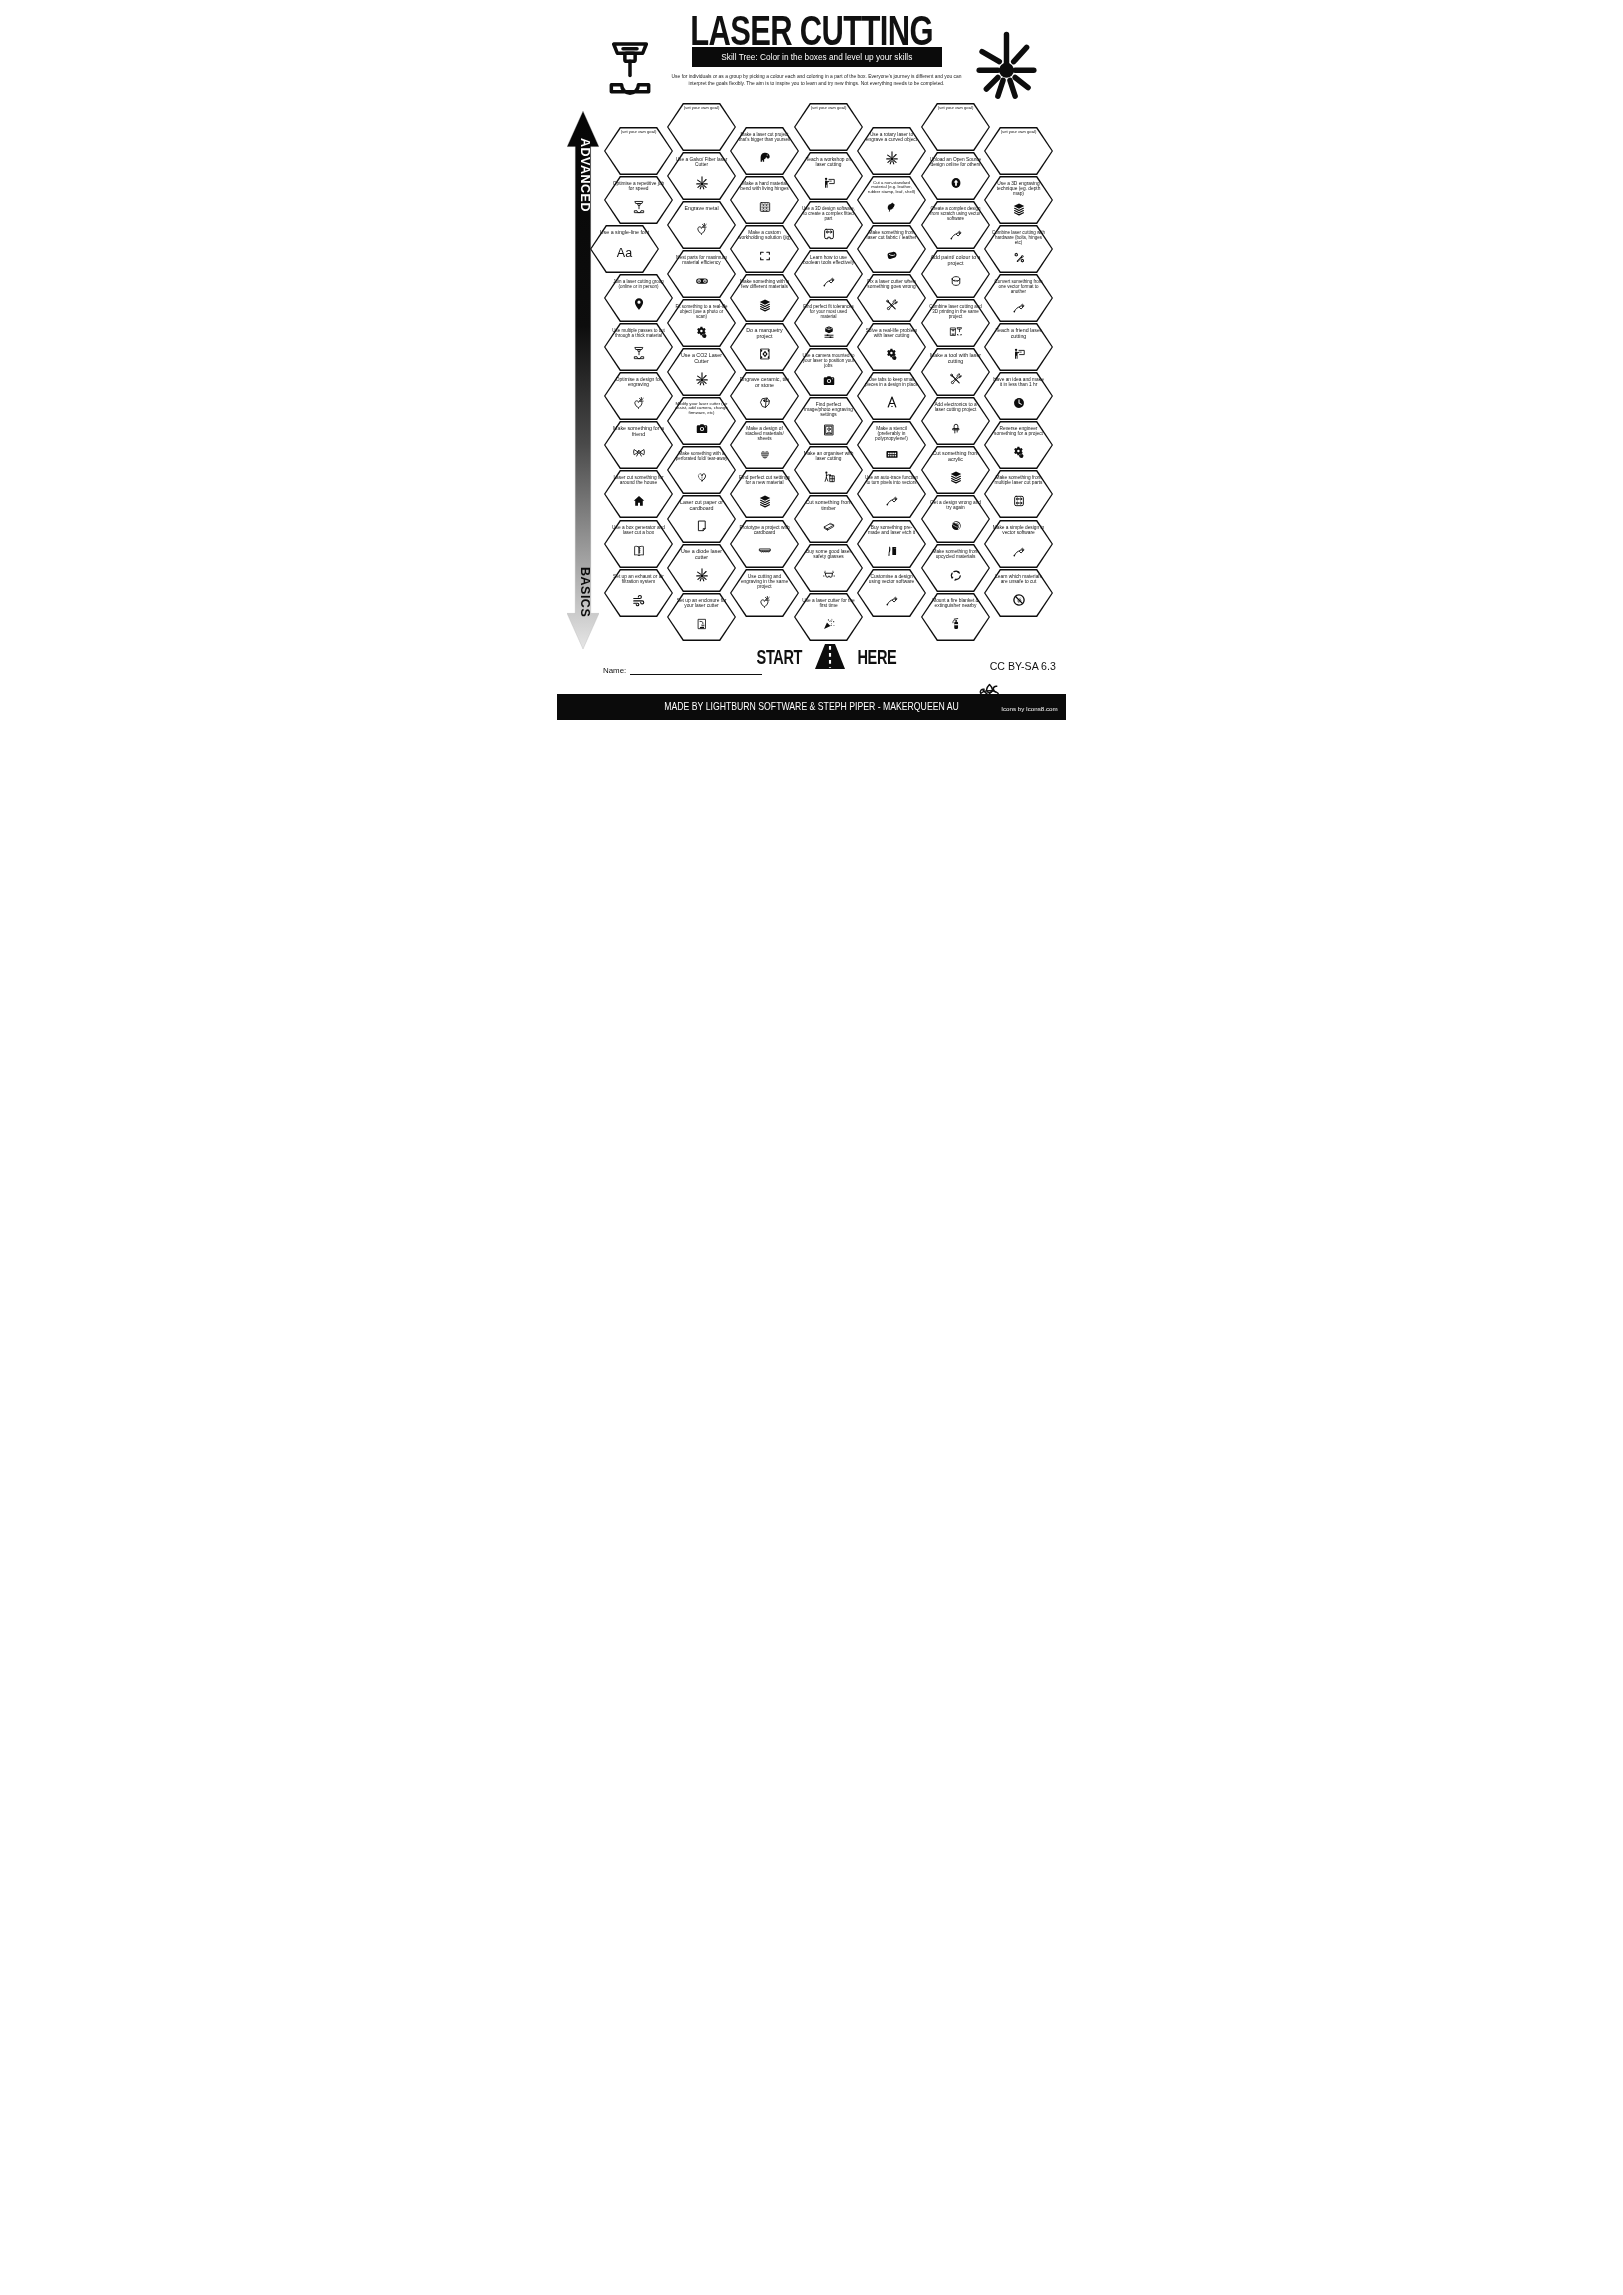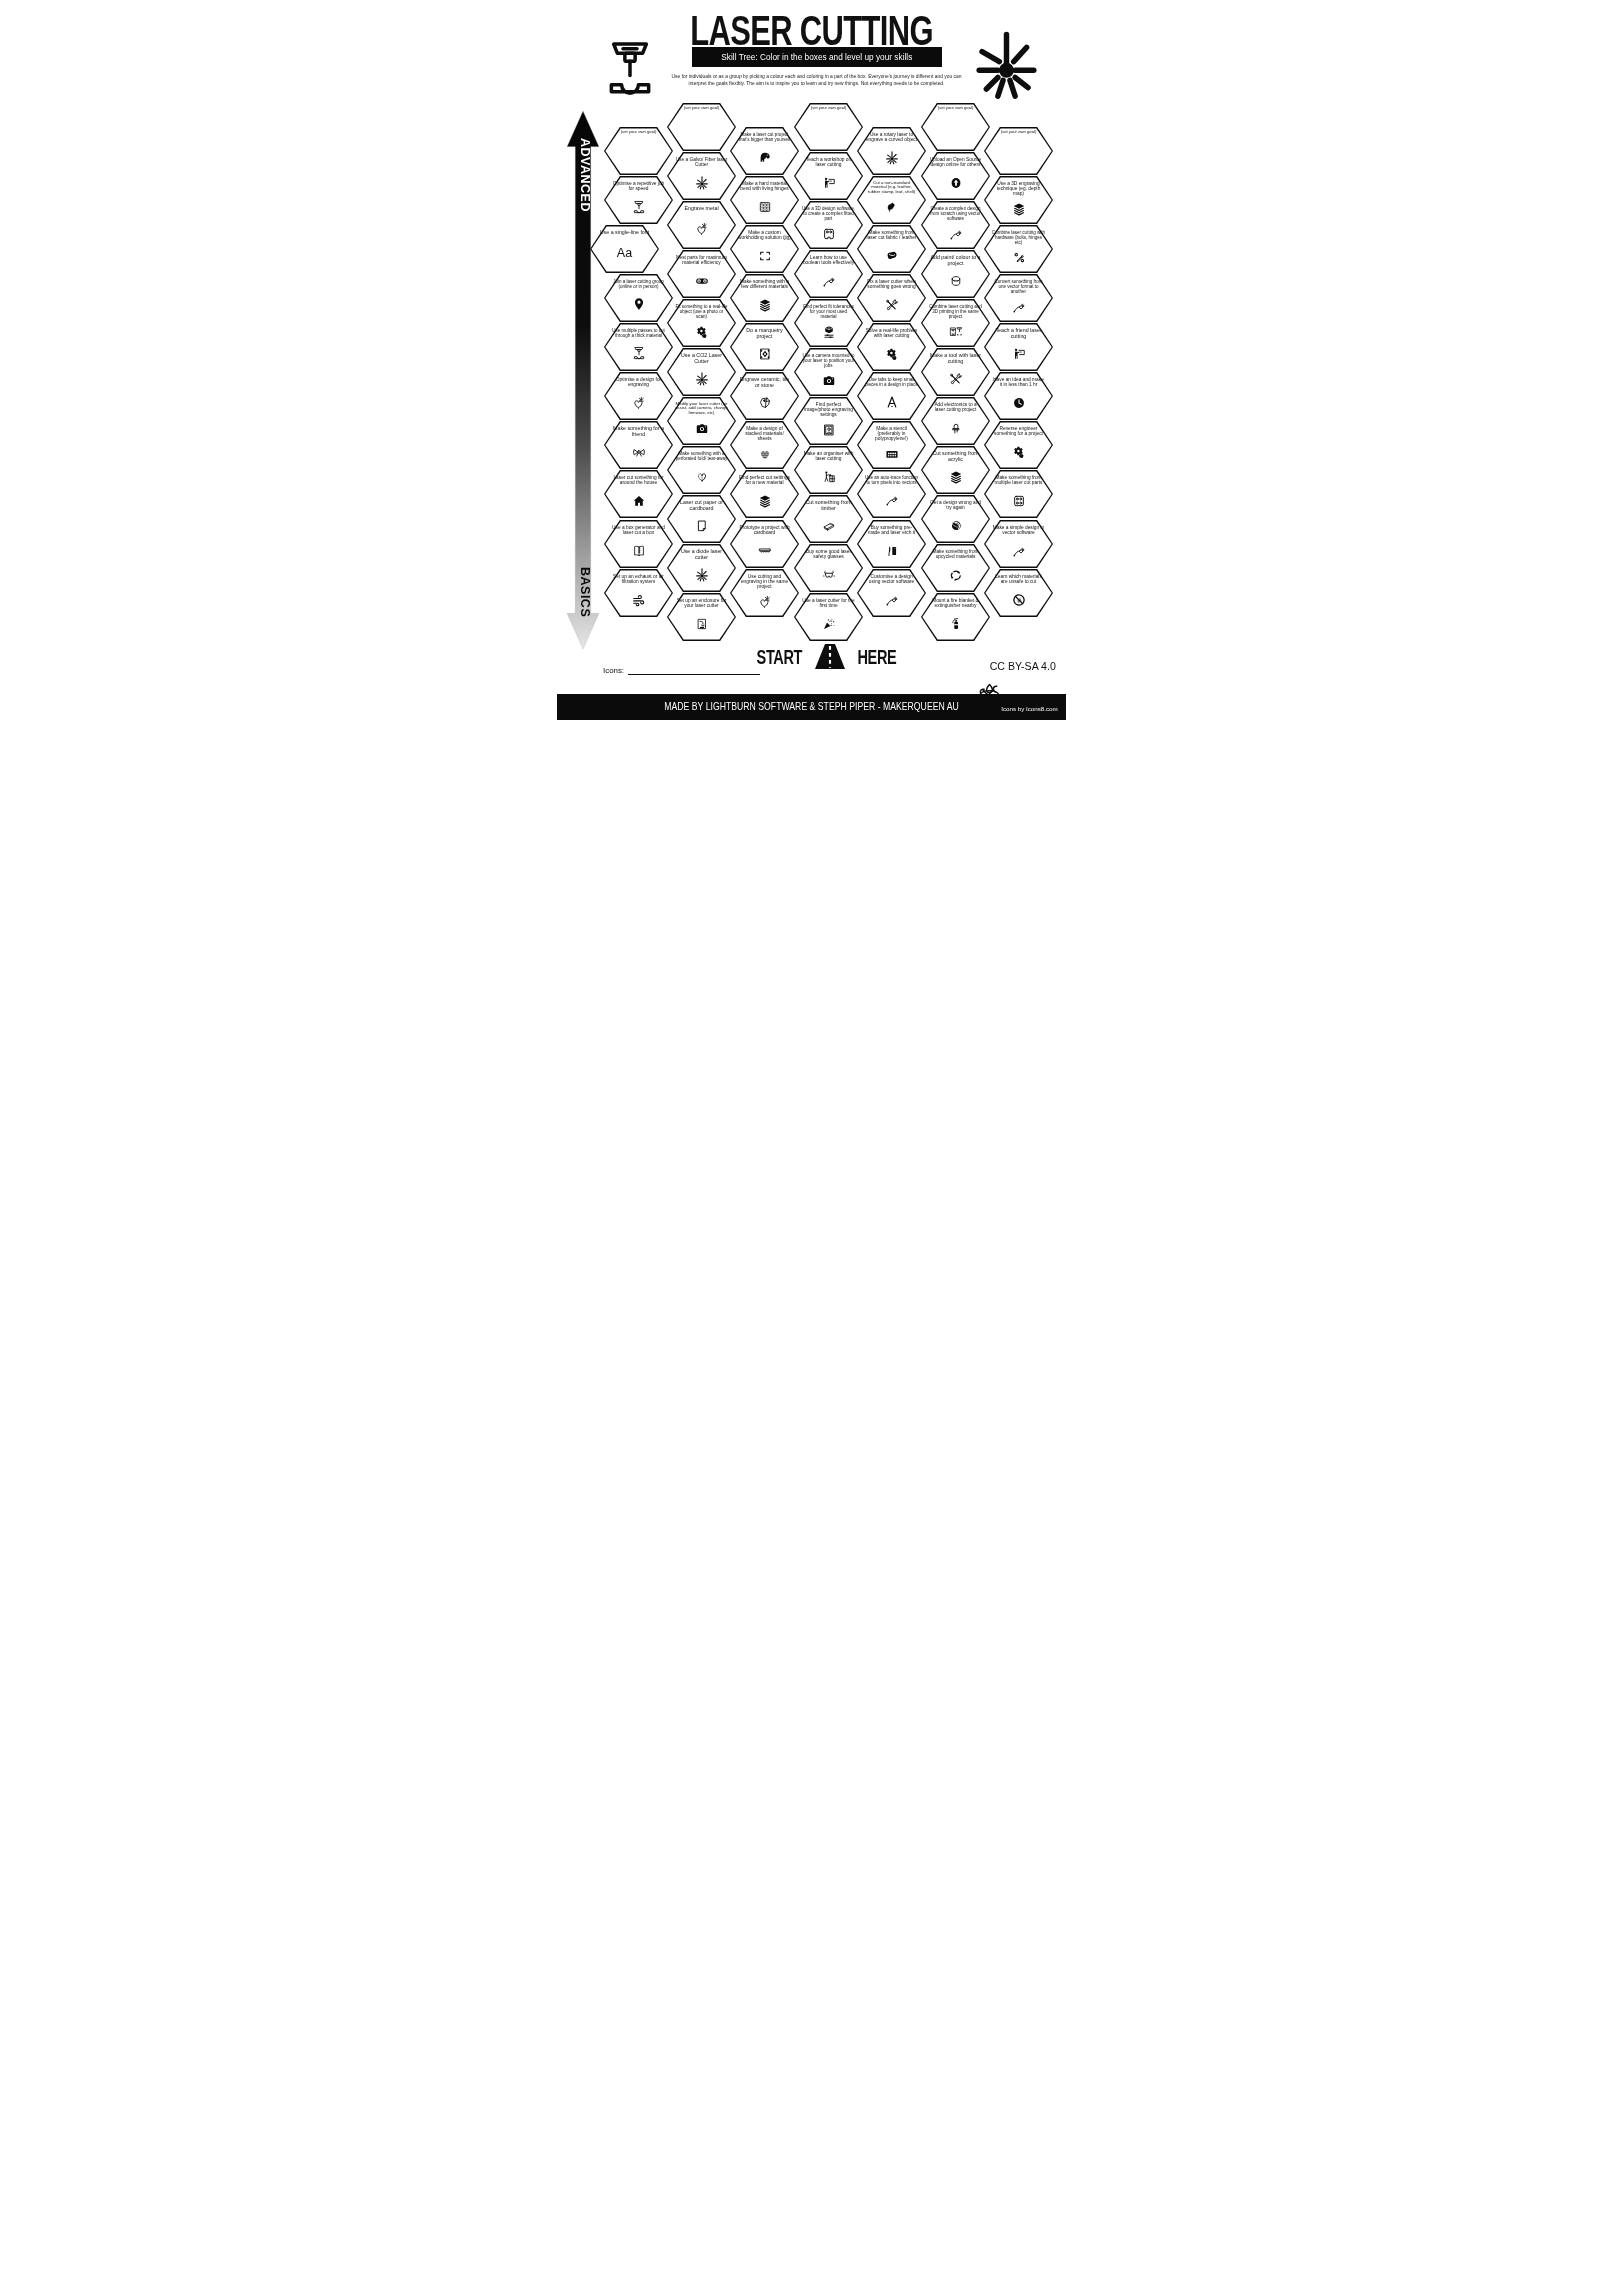--- a/index.html
+++ b/index.html
@@ -1238,24 +1238,24 @@
     <span>
       <svg width="30" height="25" viewBox="0 0 24 20">
           <path d="M8 0 H16 L24 20 H0 Z" fill="#0d0d0d"></path>
       <line x1="12" y1="1.5" x2="12" y2="19" stroke="#fff" stroke-width="1.7" stroke-dasharray="3 2.6"></line>
         </svg>
     </span>
     <span class="word">HERE</span>
   </div>
 
   <div class="abs" id="name-row">
-    <span>Icons:</span>
+    <span>Name:</span>
     <span id="name-line"></span>
   </div>
-  <div class="abs" id="license">CC BY-SA 4.0</div>
+  <div class="abs" id="license">CC BY-SA 6.3</div>
   <div class="abs" id="badge">
     <svg width="29" height="29" viewBox="0 0 24 24" fill="none" stroke="#0d0d0d" stroke-width="1.2" stroke-linecap="round" stroke-linejoin="round">
       <path d="M12 4.5 c1.6 1.6 2.4 2.9 2.4 4.2 a2.4 2.4 0 0 1 -4.8 0 C9.6 7.4 10.4 6.1 12 4.5 Z"></path>
       <ellipse cx="12" cy="13" rx="7.5" ry="3.4"></ellipse>
       <path d="M6 18.5 L15.5 8.5 M6 18.5 l-1.6 .6 .6-1.8 M18 6 a2.6 2.6 0 0 0 -3 3 l1.8 1.8"></path>
       <path d="M6.5 9 L16.5 19 a2.4 2.4 0 0 0 3-3 L17.6 14"></path>
       <path d="M4.5 11.5 a2.4 2.4 0 0 1 3-3"></path>
     </svg>
   </div>
   <div id="footer-bar" class="abs"></div>

